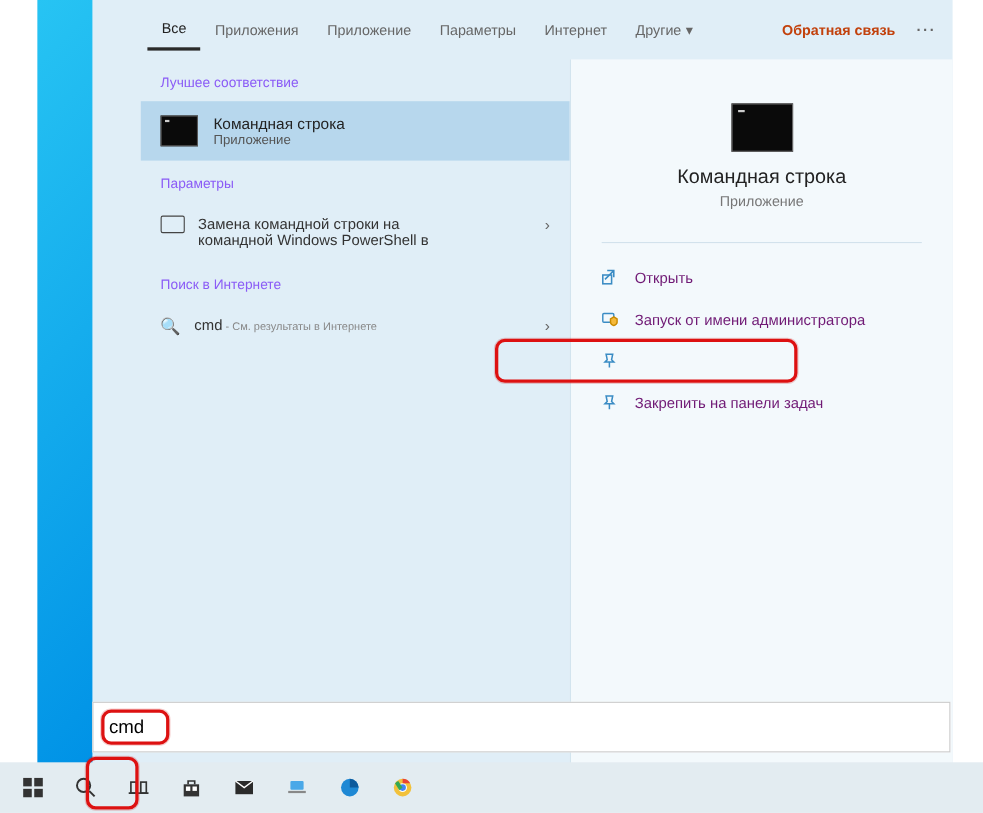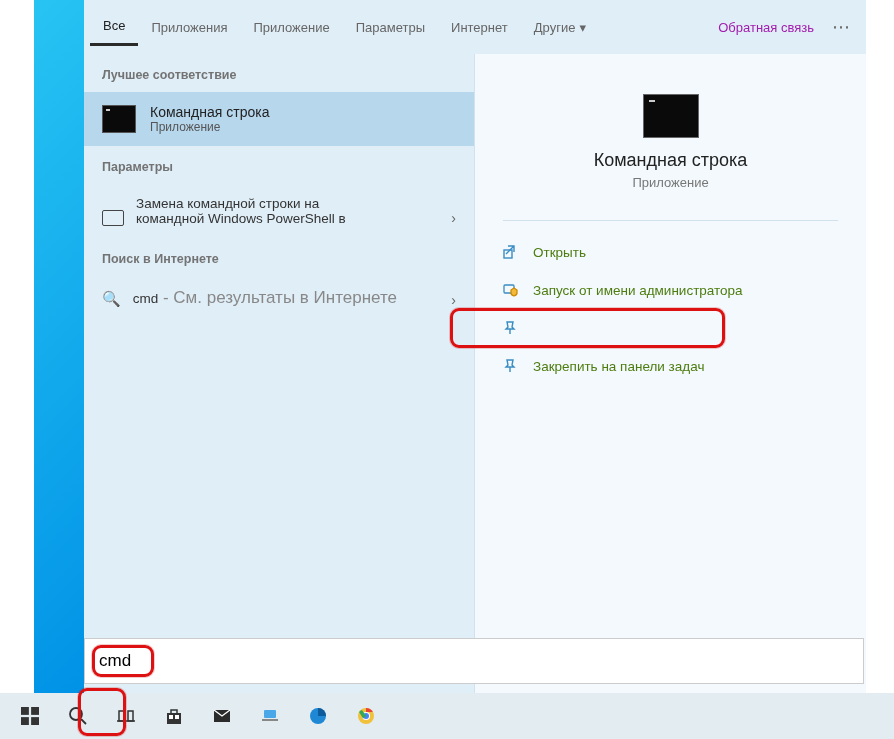--- a/index.html
+++ b/index.html
@@ -1,54 +1,54 @@
 <!DOCTYPE html>
 <html><head>
 <meta charset="utf-8">
 <style>
   * { box-sizing: border-box; margin: 0; padding: 0; font-family: "Segoe UI", Tahoma, sans-serif; }
   body { width: 894px; height: 739px; background: #fff; position: relative; overflow: hidden; }
 
   .window { position: absolute; left: 34px; top: 0; width: 832px; height: 694px; background: #e0eef7; display: flex; }
   .blue-strip { width: 50px; height: 100%; background: linear-gradient(135deg,#27c4f3,#0092e6); }
-  .main { flex: 1; display: flex; flex-direction: column; }
+  .main { flex: 1; display: flex; flex-direction: column; margin-left: 44px; }
 
   .tabs { height: 54px; display: flex; align-items: center; padding: 0 6px; font-size: 13px; color: #666; }
   .tab { padding: 10px 13px; cursor: pointer; white-space: nowrap; }
   .tab.active { border-bottom: 3px solid #2a2a2a; color: #222; font-weight: 500; }
   .tab-more { display:flex; align-items:flex-end; gap:4px; }
   .spacer { flex: 1; }
-  .feedback { font-size: 13px; color: #a21caf; padding: 0 10px; cursor:pointer; }
+  .feedback { font-size: 13px; color: #c2410c; padding: 0 10px; cursor:pointer;font-weight:bold; }
   .dots { font-size: 18px; color: #666; padding: 0 8px; cursor:pointer; letter-spacing:2px; }
 
   .content { flex: 1; display: flex; }
   .left-col { width: 390px; background: #e0eef7; }
   .right-col { flex: 1; background: #f3f9fc; border-left: 1px solid #cfe2ed; padding-top: 40px; }
 
-  .section-head { font-size: 12.5px; font-weight: 700; color: #737373; padding: 14px 18px 10px; }
+  .section-head { font-size: 12.5px; font-weight: 400; color: #8b5cf6; padding: 14px 18px 10px; }
   .best-match { display:flex; align-items:center; gap:14px; background:#b7d7ed; padding: 12px 18px; }
   .cmd-icon { width:34px; height:28px; background:#0a0a0a; border:1px solid #555; position:relative; }
   .cmd-icon::before { content:""; position:absolute; top:3px; left:3px; width:4px; height:2px; background:#ccc; }
   .best-match .title { font-size: 14px; color:#222; }
   .best-match .sub { font-size: 12px; color:#555; }
 
-  .row { display:flex; align-items:flex-end; gap:12px; padding: 12px 18px; font-size: 13.5px; color:#333; cursor:pointer; }
+  .row { display:flex; align-items:flex-start; gap:12px; padding: 12px 18px; font-size: 13.5px; color:#333; cursor:pointer; }
   .row .chev { margin-left:auto; color:#666; font-size:14px; }
-  .row .subtext { color:#888; font-size:17px; }
+  .row .subtext { color:#888; font-size:10px; }
   .ps-icon { width:22px; height:16px; border:1.6px solid #444; border-radius:2px; }
   .search-glyph { font-size:15px; color:#555; }
 
   .preview-icon-wrap { display:flex; justify-content:center; margin-bottom: 12px; }
   .preview-icon { width:56px; height:44px; background:#0a0a0a; border:1px solid #666; position:relative; }
   .preview-icon::before { content:""; position:absolute; top:5px; left:5px; width:6px; height:2px; background:#ccc; }
   .preview-title { text-align:center; font-size: 18px; color:#222; margin-bottom:4px; }
   .preview-sub { text-align:center; font-size:13px; color:#777; margin-bottom: 30px; }
   .divider { height:1px; background:#d2e2ec; margin: 0 28px 12px; }
 
-  .action { display:flex; align-items:center; gap:14px; padding: 10px 2px; margin: 0 24px; font-size: 13.5px; color:#4d7c0f; cursor:pointer; }
+  .action { display:flex; align-items:center; gap:14px; padding: 10px 2px; margin: 0 24px; font-size: 13.5px; color:#701a75; cursor:pointer; }
   .action .aicon { width:18px; height:18px; display:flex; align-items:center; justify-content:center; color:#3a8cc4; }
 
   .highlight-box { position:absolute; border:3.5px solid #d11; border-radius:9px; pointer-events:none; box-shadow: 0 0 0 1px rgba(200,0,0,0.2); }
   .hl-action { left: 450px; top: 308px; width: 275px; height: 40px; }
   .hl-search { left: 92px; top: 645px; width: 62px; height: 32px; }
   .hl-taskicon { left: 78px; top: 688px; width: 48px; height: 48px; }
 
   .search-bar { position:absolute; left:84px; top:638px; width:780px; height:46px; background:#fff; border:1px solid #ccc; display:flex; align-items:center; padding: 0 14px; }
   .search-bar input { border:none; outline:none; font-size:17px; width:100%; }
 

